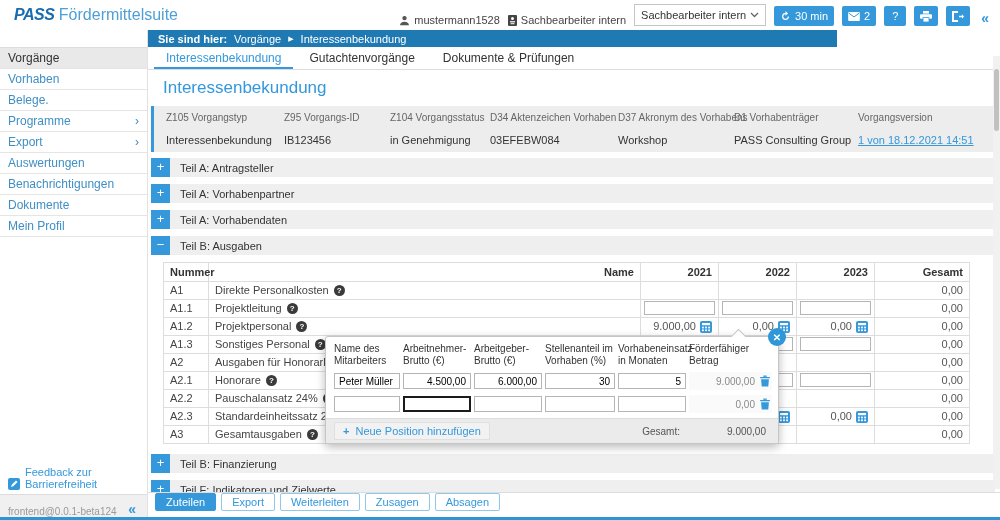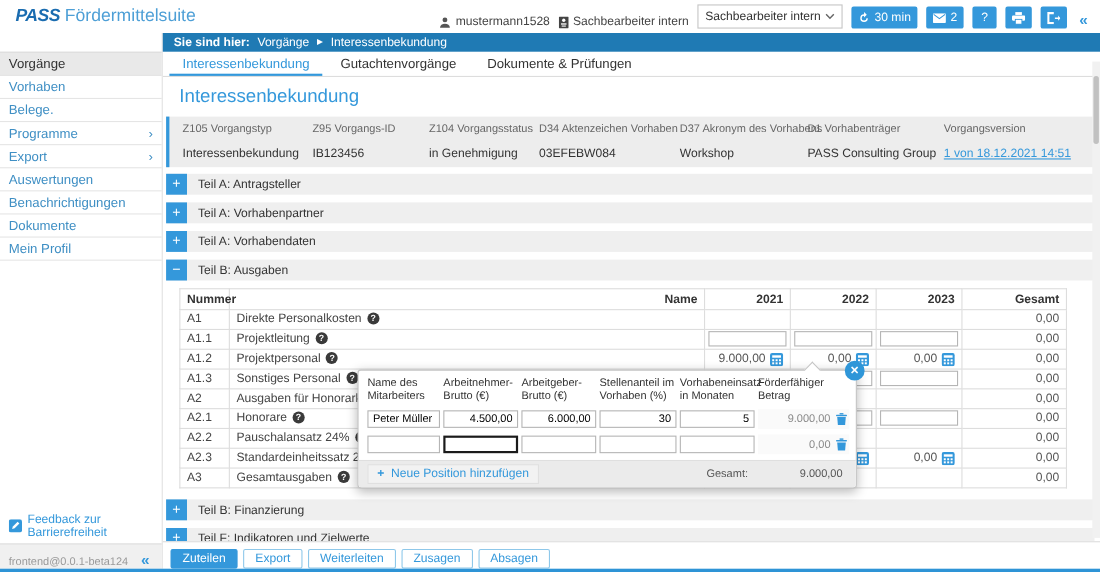--- a/index.html
+++ b/index.html
@@ -16,35 +16,35 @@
   .user-chip{display:flex;align-items:center;gap:4px;color:#444}
   .role-select{width:118px;height:20px;border:1px solid #c5c5c5;background:#fff;display:flex;
                align-items:center;justify-content:space-between;padding:0 6px;cursor:pointer;color:#333}
   .tb-btn{height:20px;min-width:22px;background:#3498db;color:#fff;border:none;border-radius:2px;
           display:flex;align-items:center;justify-content:center;gap:4px;padding:0 6px;
           font-family:inherit;font-size:11px;cursor:pointer}
   .collapse-glyph{color:#3498db;font-size:14px;font-weight:bold;cursor:pointer;padding:0 3px}
   .icn{display:inline-flex;align-items:center}
 
   
-  .breadcrumb{position:absolute;top:30px;left:148px;width:852px;height:17px;background:#1f7ab4;
+  .breadcrumb{position:absolute;top:30px;left:148px;width:689px;height:17px;background:#1f7ab4;
               color:#fff;display:flex;align-items:center;gap:7px;padding-left:10px;box-sizing:border-box;z-index:5}
   .crumb-sep{font-size:7px;line-height:17px}
   .crumb-link{cursor:pointer}
 
   
   .sidebar{position:absolute;top:30px;left:0;width:148px;bottom:3px;background:#fff;
            border-right:1px solid #e2e2e2;box-sizing:border-box;z-index:4}
   #side-nav{margin-top:17px}
   .side-item{height:20px;line-height:20px;padding:0 8px;border-bottom:1px solid #e5e5e5;
              color:#3f8fc4;font-size:12px;display:flex;justify-content:space-between;cursor:pointer}
   .side-item.active{background:#e9e9e9;color:#333;border-top:1px solid #ddd}
   .side-arrow{color:#3f8fc4;font-size:12px}
   .side-bottom{position:absolute;bottom:0;left:0;right:0}
-  .feedback{display:flex;align-items:center;gap:5px;color:#3498db;padding:4px 8px;cursor:pointer}
+  .feedback{display:flex;align-items:flex-end;gap:5px;color:#3498db;padding:4px 8px;cursor:pointer}
   .side-footer{height:22px;background:#f0f0f0;border-top:1px solid #ddd;color:#9a9a9a;font-size:10px;
                display:flex;align-items:flex-end;justify-content:space-between;padding:0 8px}
 
   
   .main{position:absolute;left:148px;top:47px;right:0;bottom:3px;background:#fff;overflow:hidden}
   .tabs{display:flex;gap:4px;border-bottom:1px solid #ddd;padding-left:6px;height:23px;box-sizing:border-box}
   .tab{padding:4px 12px 3px;font-size:12px;color:#333;cursor:pointer;box-sizing:border-box}
   .tab.active{color:#3498db;border-bottom:2px solid #3498db}
   .content{padding:0 5px 0 3px}
   .page-title{font-size:17px;color:#3498db;font-weight:normal;margin:8px 0 8px 12px}
@@ -101,21 +101,21 @@
   .popup-footer{display:flex;align-items:center;background:#ebebeb;border-top:1px solid #ddd;
                 padding:3px 8px;border-radius:0 0 3px 3px}
   .add-btn{color:#3498db;background:#f2f2f2;border:1px solid #e0e0e0;font-family:inherit;font-size:11px;
            display:flex;gap:6px;align-items:center;cursor:pointer;padding:2px 8px}
   .add-plus{font-weight:bold}
   .total-label{margin-left:auto;color:#555;padding-right:16px;font-size:10px}
   .total-value{color:#555;min-width:70px;text-align:right;font-size:10px;padding-right:4px}
 
   
   .footer-bar{position:absolute;left:0;right:0;bottom:0;height:24px;border-top:1px solid #ddd;background:#fff;
-              display:flex;gap:5px;align-items:flex-end;padding-left:7px;z-index:6}
+              display:flex;gap:5px;align-items:flex-start;padding-left:7px;z-index:6}
   .fb-btn{height:18px;padding:0 10px;font-size:11px;border-radius:2px;border:1px solid #8ec8ea;background:#fff;
           color:#3498db;font-family:inherit;cursor:pointer}
   .fb-btn.primary{background:#3498db;border-color:#3498db;color:#fff}
   .bottom-strip{position:absolute;left:0;right:0;bottom:0;height:3px;background:#2e94d6;z-index:7}
 
   .scrollbar{position:absolute;right:0;top:9px;width:7px;bottom:28px;background:#f1f1f1;z-index:5;cursor:pointer}
   .scroll-thumb{position:absolute;top:13px;left:1px;width:5px;height:62px;background:#c1c1c1;border-radius:3px}
 </style>
 </head>
 <body>

